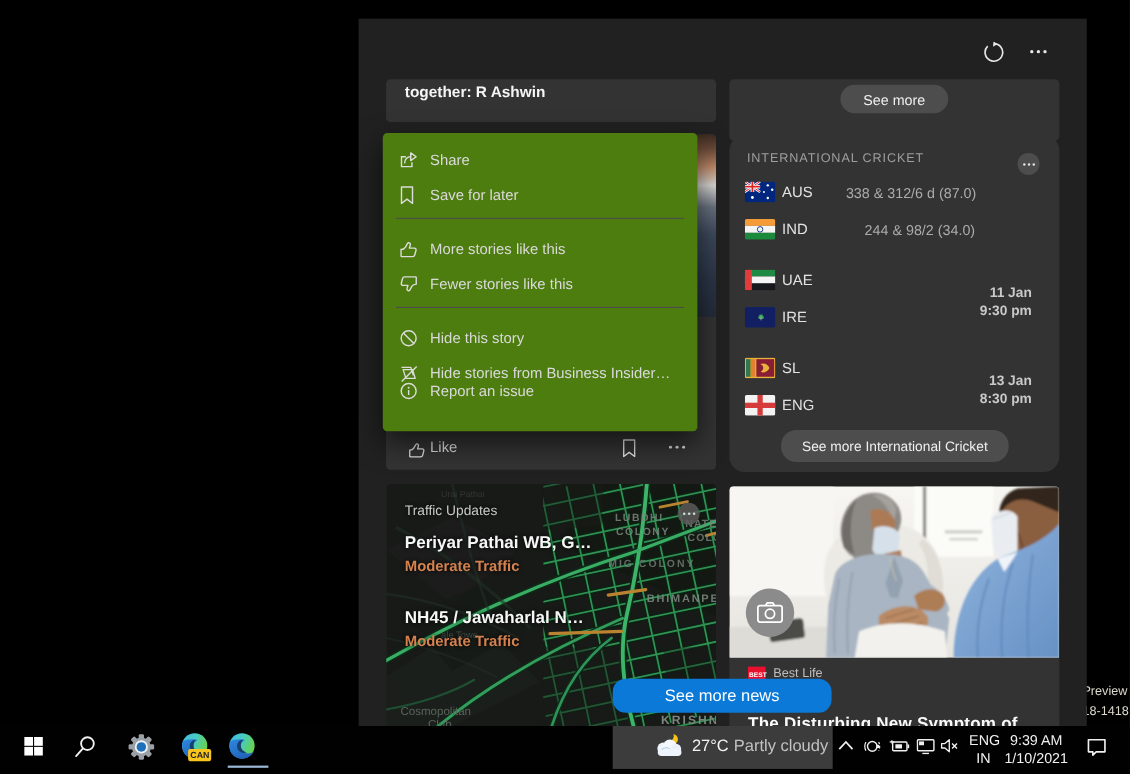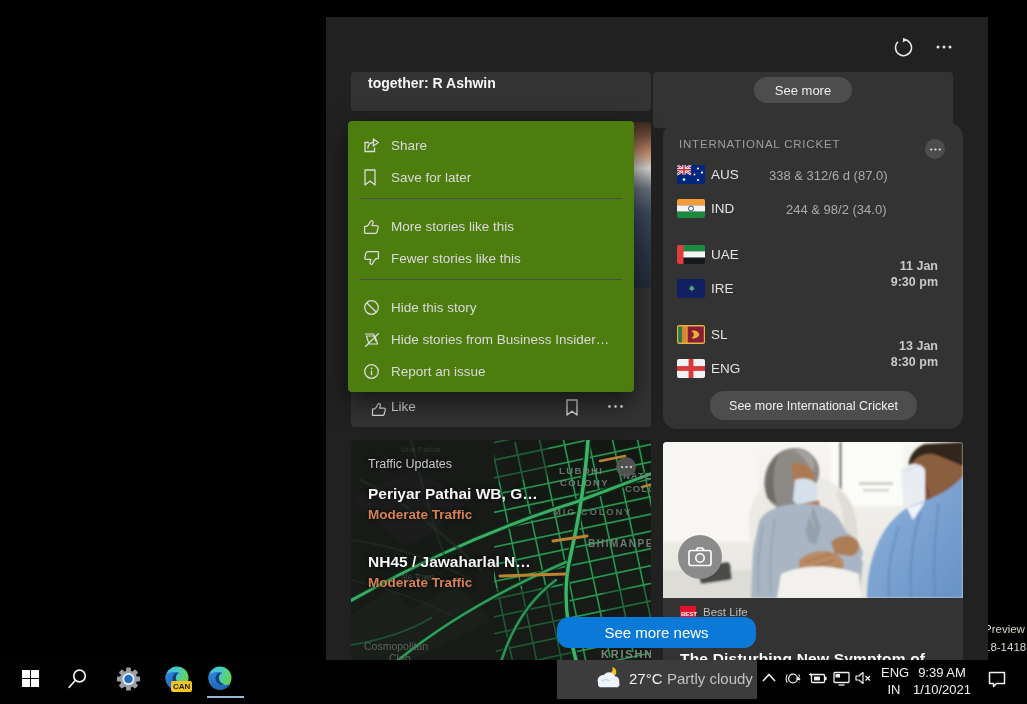--- a/index.html
+++ b/index.html
@@ -130,21 +130,21 @@
           <circle cx="280" cy="27" r="1.1"></circle>
         </g>
     </svg>
     <div style="position:absolute;left:17px;top:17px;color:#c9c9c9;font-size:12.5px;text-shadow:0 0 4px #000;">Traffic Updates</div>
     <div style="position:absolute;left:17px;top:45px;color:#f6f6f6;font-size:15.5px;font-weight:bold;text-shadow:0 0 4px #000;">Periyar Pathai WB, G…</div>
     <div style="position:absolute;left:17px;top:67px;color:#d6824f;font-size:13.5px;font-weight:bold;text-shadow:0 0 4px #000;">Moderate Traffic</div>
     <div style="position:absolute;left:17px;top:113px;color:#f6f6f6;font-size:15.5px;font-weight:bold;text-shadow:0 0 4px #000;">NH45 / Jawaharlal N…</div>
     <div style="position:absolute;left:17px;top:135px;color:#d6824f;font-size:13.5px;font-weight:bold;text-shadow:0 0 4px #000;">Moderate Traffic</div>
   </div>
 
-  <div class="card" style="left:327px;top:55px;width:300px;height:56px;text-align:right;">
+  <div class="card" style="left:337px;top:55px;width:300px;height:56px;text-align:right;">
     <div class="pill" style="position:absolute;left:101px;top:5px;width:98px;height:26px;font-size:13px;">See more</div>
   </div>
 
   <div class="card" id="cricket" style="left:337px;top:106px;width:300px;height:306px;border-radius:14px;">
     <div style="position:absolute;left:16px;top:15px;color:#9e9e9e;font-size:11.5px;letter-spacing:.8px;">INTERNATIONAL CRICKET</div>
     <div style="position:absolute;left:589px;top:13px;"></div>
     <div class="pill" style="position:absolute;left:262px;top:16px;width:20px;height:20px;border-radius:10px;">
       <svg width="11" height="3" viewBox="0 0 11 3">
           <circle cx="1.2" cy="1.5" r="1.1" fill="#e6e6e6"></circle>
           <circle cx="5.5" cy="1.5" r="1.1" fill="#e6e6e6"></circle>
@@ -353,21 +353,21 @@
       <span>Hide this story</span>
       </div>
     <div class="mi" style="top:202px;">
       <svg width="18" height="17" viewBox="0 0 18 17">
           <path d="M3.5 5 L12 5 L14.5 13 L6 13 Z" fill="none" stroke="#dcdcdc" stroke-width="1.2" stroke-linejoin="round"></path>
           <path d="M2 3 L10.5 3 L12.8 10.3" fill="none" stroke="#dcdcdc" stroke-width="1.2" stroke-linejoin="round"></path>
           <path d="M2.2 15.8 L15.8 2.2" stroke="#dcdcdc" stroke-width="1.3"></path>
         </svg>
       <span>Hide stories from Business Insider…</span>
       </div>
-    <div class="mi" style="top:234px;padding-left:12px;">
+    <div class="mi" style="top:218px;padding-left:12px;">
       <svg width="17" height="17" viewBox="0 0 17 17">
           <circle cx="8.5" cy="8.5" r="6.8" fill="none" stroke="#dcdcdc" stroke-width="1.3"></circle>
           <circle cx="8.5" cy="5.4" r="0.9" fill="#dcdcdc"></circle>
           <path d="M8.5 7.6 L8.5 12.2" stroke="#dcdcdc" stroke-width="1.3"></path>
         </svg>
       <span>Report an issue</span>
       </div>
   </div>
 
   <div style="position:absolute;left:231px;top:600px;width:199px;height:31px;background:#0b79d7;border-radius:12px;display:flex;align-items:center;justify-content:center;color:#fff;font-size:15px;z-index:30;">See more news</div>

